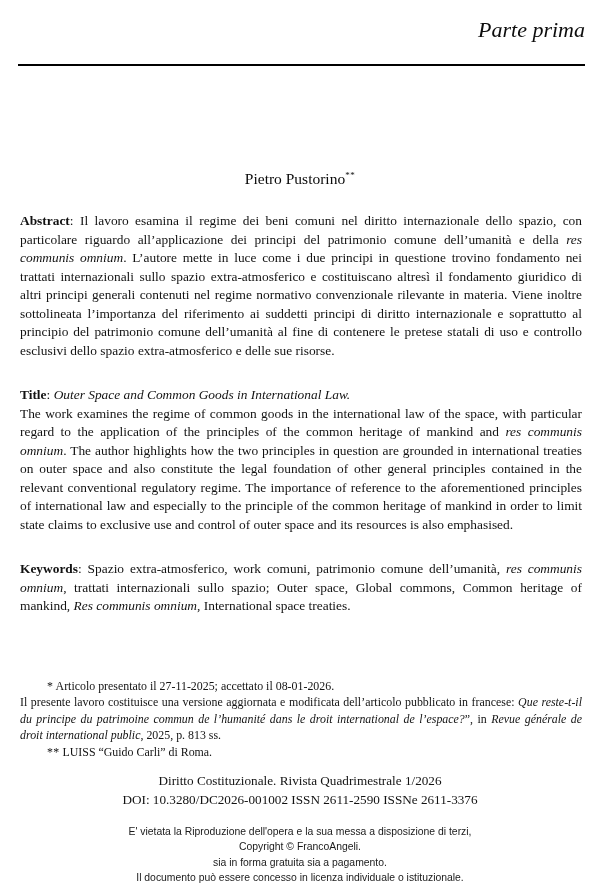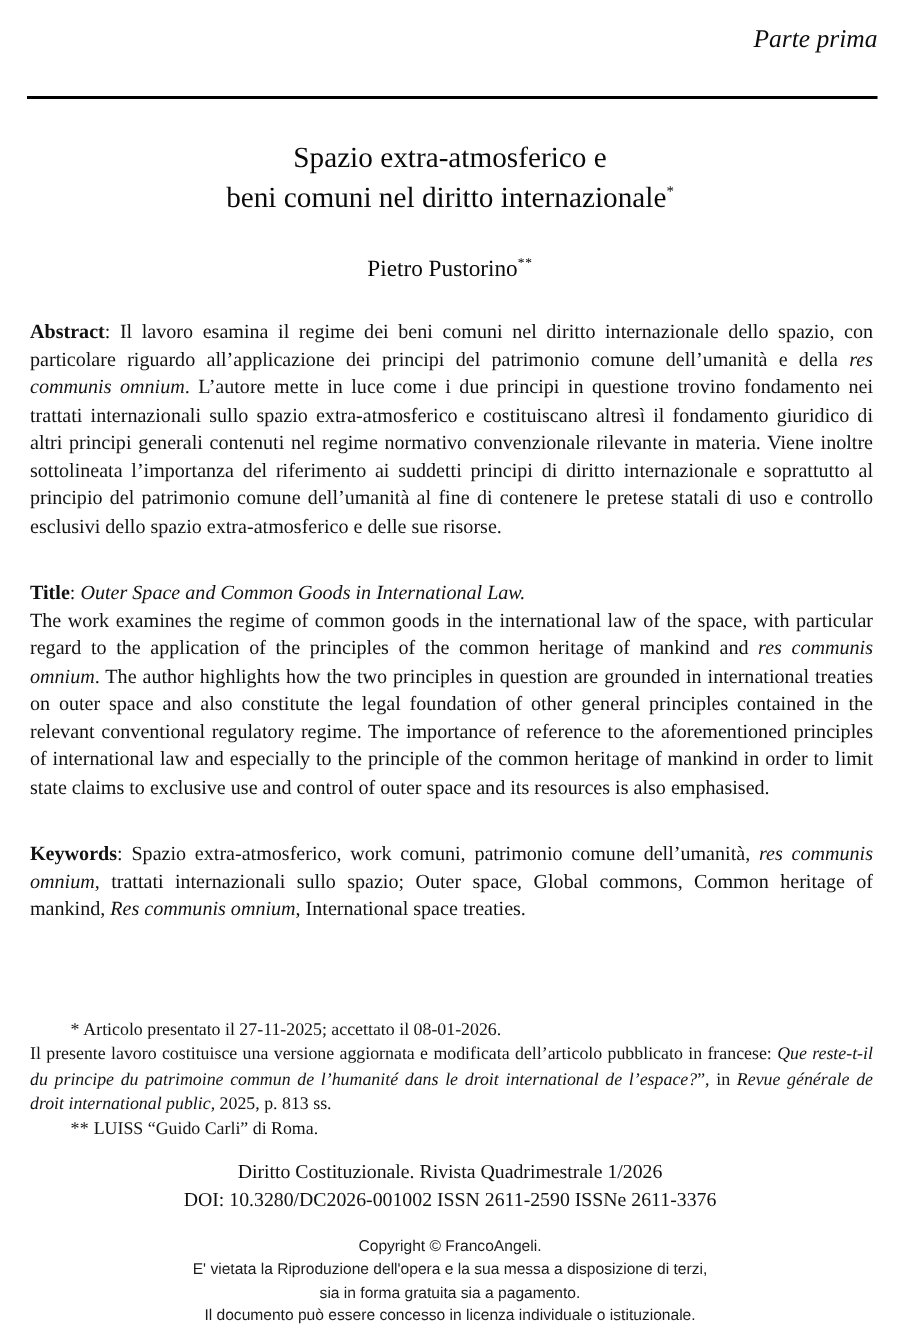--- a/index.html
+++ b/index.html
@@ -18,21 +18,21 @@
   }
 
   
   .running-head {
     position: absolute;
     top: 14px;
     left: 18px;
     right: 15px;
     text-align: right;
     font-style: italic;
-    font-size: 17px;
+    font-size: 22px;
     line-height: 1.42;
     color: #0d0d0d;
   }
   .running-head .line2 { letter-spacing: 0.2px; }
 
   .head-rule {
     position: absolute;
     top: 64px;
     left: 18px;
     width: 567px;
@@ -128,24 +128,20 @@
 </head>
 <body>
 
 <div class="page">
 
   <div class="running-head">
     <div>Parte prima</div>
   </div>
   <div class="head-rule"></div>
 
-  <h1 class="title">
-    <span>Spazio extra-atmosferico e</span><br>
-    <span>beni comuni nel diritto internazionale</span><sup>*</sup>
-  </h1>
 
   <div class="author">
     <span>Pietro Pustorino</span><sup>**</sup>
   </div>
 
   <div class="block" id="abstract-block">
     <b>Abstract</b><span>: </span><span>Il lavoro esamina il regime dei beni comuni nel diritto internazionale dello spazio, con particolare riguardo all’applicazione dei principi del patrimonio comune dell’umanità e della </span><i>res communis omnium</i><span>. L’autore mette in luce come i due principi in questione trovino fondamento nei trattati internazionali sullo spazio extra-atmosferico e costituiscano altresì il fondamento giuridico di altri principi generali contenuti nel regime normativo convenzionale rilevante in materia. Viene inoltre sottolineata l’importanza del riferimento ai suddetti principi di diritto internazionale e soprattutto al principio del patrimonio comune dell’umanità al fine di contenere le pretese statali di uso e controllo esclusivi dello spazio extra-atmosferico e delle sue risorse.</span>
   </div>
 
   <div class="block" id="english-block">
@@ -162,19 +158,19 @@
     <div><span>Il presente lavoro costituisce una versione aggiornata e modificata dell’articolo pubblicato in francese: </span><i>Que reste-t-il du principe du patrimoine commun de l’humanité dans le droit international de l’espace?</i><span>”, in </span><i>Revue générale de droit international public</i><span>, 2025, p. 813 ss.</span></div>
     <div class="fn-line"><span class="marker">**</span><span> LUISS “Guido Carli” di Roma.</span></div>
   </div>
 
   <div class="imprint">
     <div>Diritto Costituzionale. Rivista Quadrimestrale 1/2026</div>
     <div>DOI: 10.3280/DC2026-001002  ISSN 2611-2590 ISSNe 2611-3376</div>
   </div>
 
   <div class="copyright">
+    <div>E' vietata la Riproduzione dell'opera e la sua messa a disposizione di terzi,</div>
     <div>Copyright © FrancoAngeli.</div>
-    <div>E' vietata la Riproduzione dell'opera e la sua messa a disposizione di terzi,</div>
     <div>sia in forma gratuita sia a pagamento.</div>
     <div>Il documento può essere concesso in licenza individuale o istituzionale.</div>
   </div>
 
 </div>
 
 </body></html>

